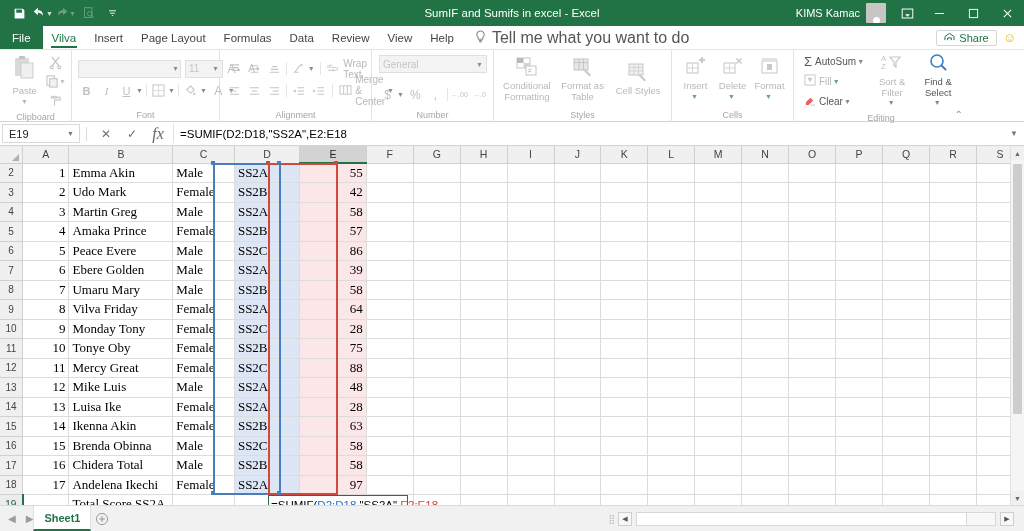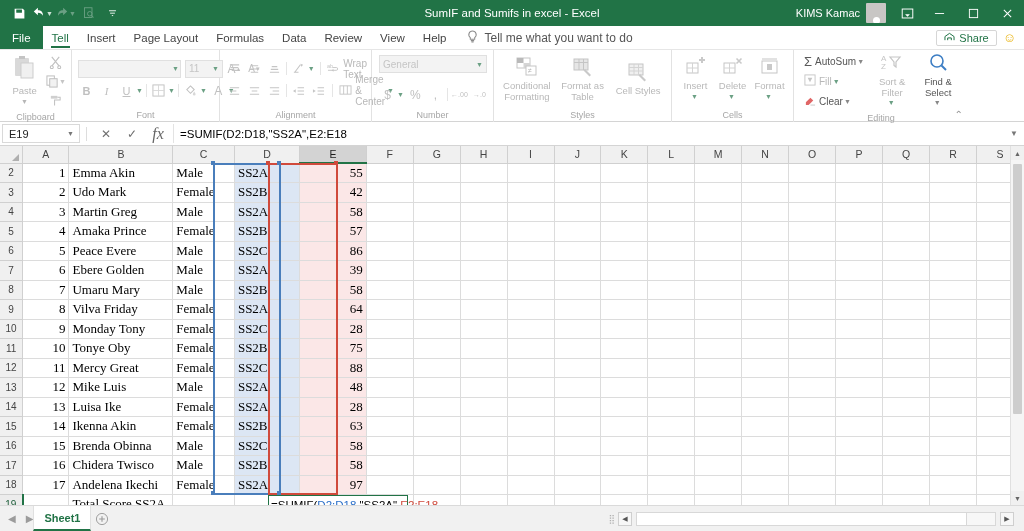--- a/index.html
+++ b/index.html
@@ -52,21 +52,21 @@
     height: 24px; background: #fff; display: flex; align-items: stretch;
     flex: 0 0 24px; font-size: 11.5px; color: #444;
     border-bottom: 1px solid #e6e6e6;
   }
   .tab { padding: 0 9px; display: flex; align-items: center; color: #444; position: relative; }
   .tab.file { background: #217346; color: #fff; padding: 0 12px; }
   .tab.active { color: #217346; font-weight: normal; }
   .tab.active::after {
     content: ""; position: absolute; left: 8px; right: 8px; bottom: 1px; height: 2px; background: #217346;
   }
-  .tellme { display: flex; align-items: center; gap: 6px; padding-left: 12px; color: #555; font-size: 12px; }
+  .tellme { display: flex; align-items: center; gap: 6px; padding-left: 12px; color: #555; font-size: 16px; }
   .bulb { color: #b0862b; font-size: 12px; }
   .tab-right { margin-left: auto; display: flex; align-items: center; gap: 6px; padding-right: 8px; }
   .share-btn {
     display: flex; align-items: center; gap: 4px; border: 1px solid #d6d6d6;
     padding: 1px 7px; font-size: 11px; color: #217346; border-radius: 2px; background:#fff;
   }
   .smiley { color: #e8b10b; font-size: 13px; }
 
   
   .ribbon {
@@ -270,21 +270,21 @@
       <span class="win-btn close">
         <svg width="11" height="11" viewBox="0 0 12 12">
             <path stroke="#fff" stroke-width="1.1" d="M2 2l8 8M10 2l-8 8"></path>
           </svg>
       </span>
     </div>
   </div>
 
   <div class="tabbar">
     <div class="tab file">File</div>
-    <div class="tab active">Tell</div>
+    <div class="tab active">Vilva</div>
     <div class="tab">Insert</div>
     <div class="tab">Page Layout</div>
     <div class="tab">Formulas</div>
     <div class="tab">Data</div>
     <div class="tab">Review</div>
     <div class="tab">View</div>
     <div class="tab">Help</div>
     <div class="tellme">
       <span class="bulb">
         <svg width="11" height="13" viewBox="0 0 12 14">
@@ -993,21 +993,21 @@
             <td class="cell cw-gen"></td>
             <td class="cell cw-gen"></td>
             <td class="cell cw-gen"></td>
             <td class="cell cw-gen"></td>
             <td class="cell cw-gen"></td>
             <td class="cell cw-gen"></td>
           </tr>
           <tr>
             <td class="rowhead">17</td>
             <td class="cell num cw-a">16</td>
-            <td class="cell cw-b">Chidera Twisco</td>
+            <td class="cell cw-b">Chidera Total</td>
             <td class="cell cw-c">Male</td>
             <td class="cell colD cw-d">SS2B</td>
             <td class="cell colE cw-e">58</td>
             <td class="cell cw-gen"></td>
             <td class="cell cw-gen"></td>
             <td class="cell cw-gen"></td>
             <td class="cell cw-gen"></td>
             <td class="cell cw-gen"></td>
             <td class="cell cw-gen"></td>
             <td class="cell cw-gen"></td>

